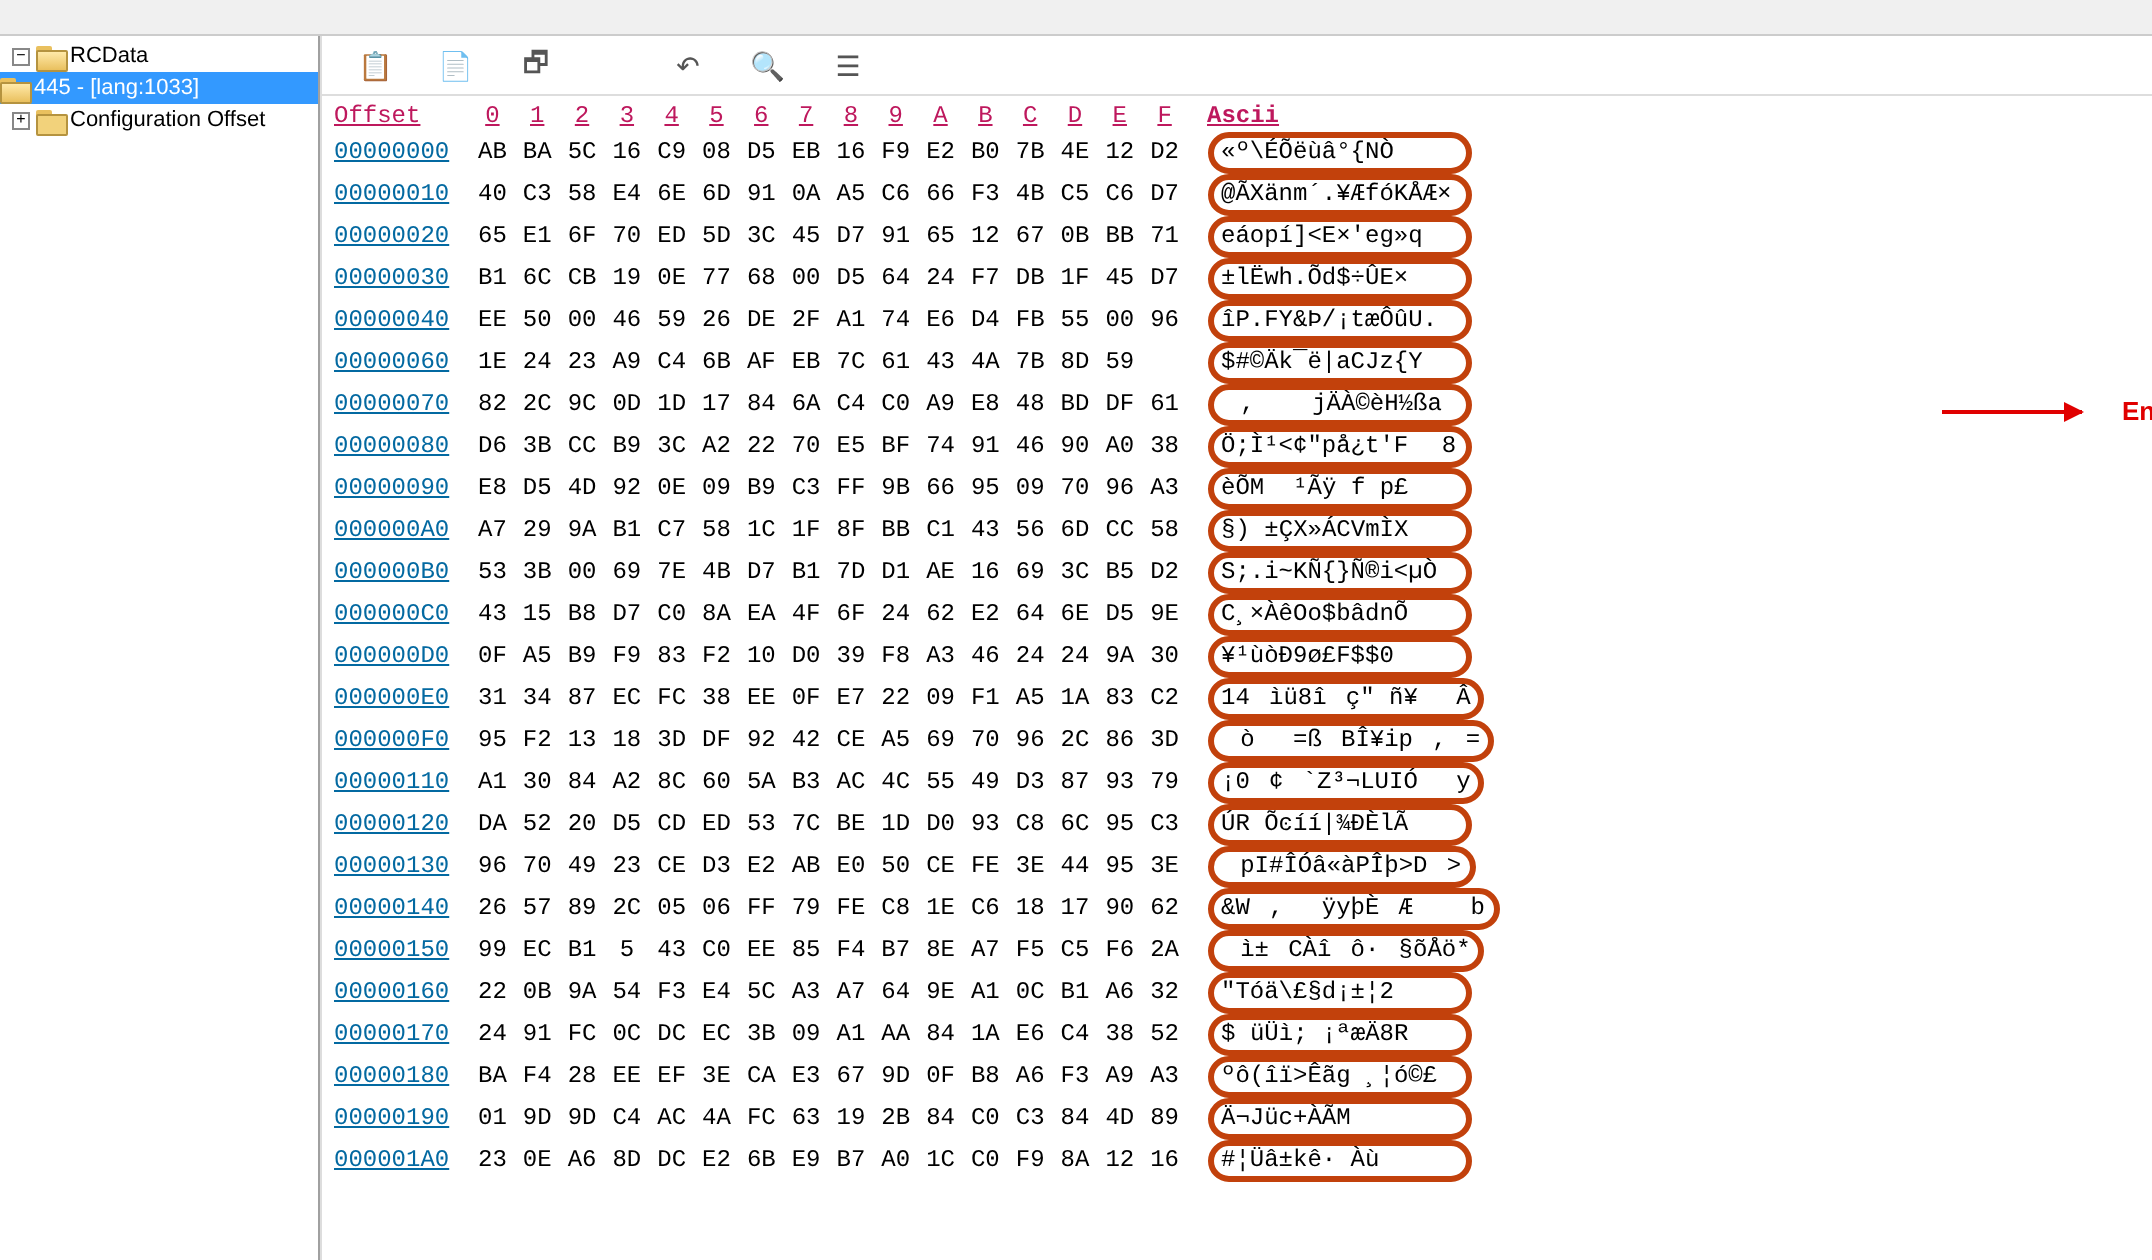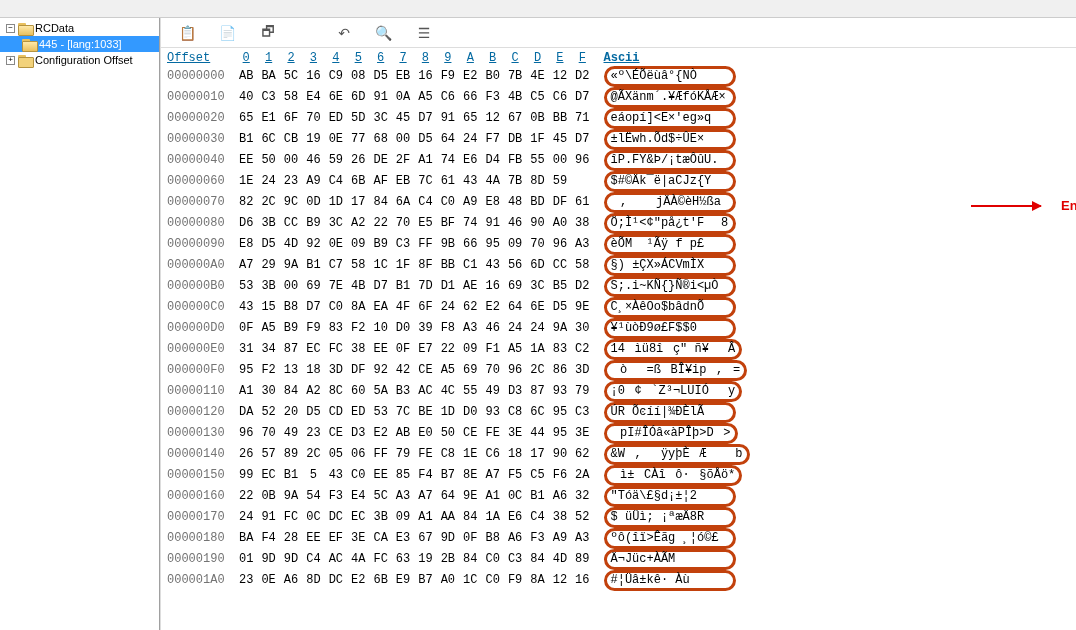--- a/index.html
+++ b/index.html
@@ -22,21 +22,21 @@
   }
   .tree-pane {
     width: 160px;
     border-right: 1px solid #a0a0a0;
     background: #fff;
     font-family: Tahoma, sans-serif;
     font-size: 11px;
     padding-top: 2px;
   }
   .tree-indent1 { padding-left: 6px; }
-  .tree-indent2 { padding-left: 22px; }
+  .tree-indent2 { }
   .tree-node {
     display: flex;
     align-items: center;
     height: 16px;
     white-space: nowrap;
   }
   .tree-node.selected {
     background: #3399ff;
     color: #fff;
   }
@@ -111,35 +111,35 @@
   }
   .hex-table {
     border-collapse: collapse;
     font-family: "Courier New", monospace;
     font-size: 12px;
     margin-left: 2px;
     margin-top: 2px;
   }
   .hex-table th {
     font-weight: normal;
-    color: #0369a1;
+    color: #be185d;
     text-decoration: underline;
     text-align: left;
     padding: 1px 4px;
     white-space: nowrap;
   }
   .hex-table th.offset-h { width: 72px; }
   .hex-table th.byte-h { width: 20px; text-align: center; }
   .hex-table th.ascii-h { padding-left: 10px; font-weight: bold; }
   .hex-table td {
     padding: 0 4px;
     white-space: nowrap;
     line-height: 15px;
   }
-  .hex-table td.offset { color: #737373; }
+  .hex-table td.offset { color: #0369a1; text-decoration: underline; }
   .hex-table td.byte { width: 20px; text-align: center; }
   .hex-table td.ascii-cell { padding-left: 10px; }
   .red-box {
     border: 3px solid #c2410c;
     border-radius: 26px;
     padding: 0 4px;
     display: inline-block;
     min-width: 132px;
   }
   .annotation {

